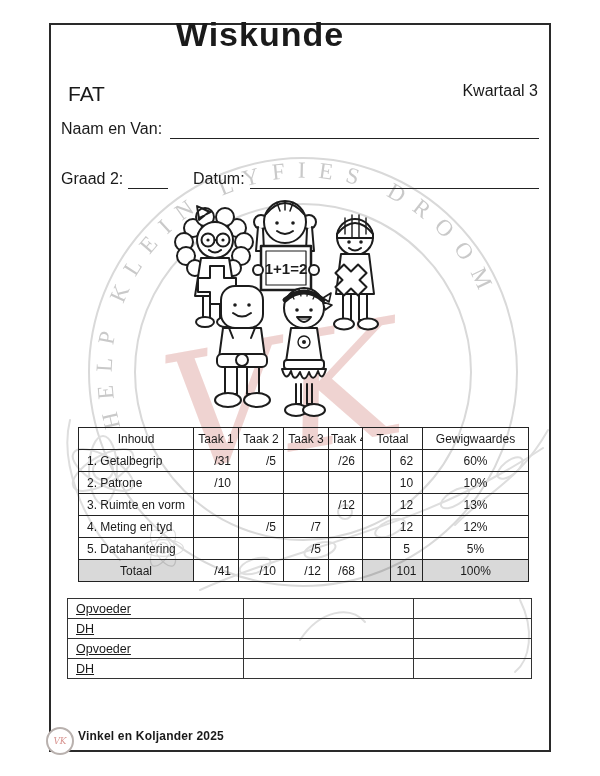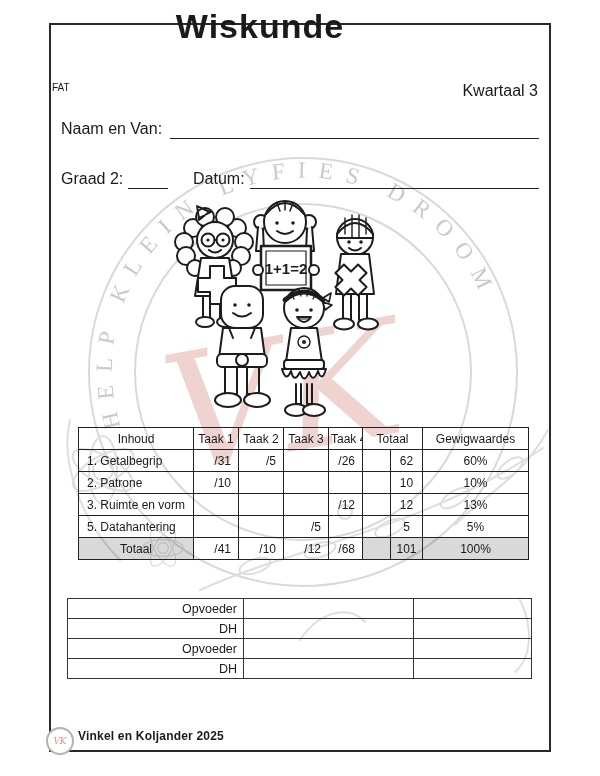--- a/index.html
+++ b/index.html
@@ -2,39 +2,39 @@
 <html><head>
 <meta charset="utf-8">
 <style>
   html,body{margin:0;padding:0;background:#fff;}
   .canvas{position:relative;width:600px;height:776px;background:#ffffff;overflow:hidden;
           font-family:"Liberation Sans",sans-serif;color:#1a1a1a;}
   .abs{position:absolute;}
   .page-border{left:49px;top:23px;width:498px;height:725px;border:2px solid #2a2a2a;z-index:1;}
   .wm{left:0;top:0;width:600px;height:776px;z-index:0;pointer-events:none;}
   .clipart{left:153px;top:190px;width:248px;height:242px;z-index:3;}
-  .title{left:0;top:7px;width:520px;text-align:center;font-size:34px;font-weight:bold;
+  .title{left:0;top:15px;width:520px;text-align:center;font-size:34px;font-weight:bold;
          letter-spacing:1px;z-index:4;}
-  .fat{left:52px;top:82px;font-size:10px;z-index:4;}
+  .fat{left:68px;top:82px;font-size:21px;z-index:4;}
   .kwartaal{top:82px;right:62px;font-size:16px;z-index:4;margin-left:19px;}
   .lbl{font-size:16px;z-index:4;}
   .fill-line{border-bottom:1.6px solid #222;z-index:4;}
   table{border-collapse:collapse;table-layout:fixed;background:transparent;}
   .scores{left:78px;top:427px;width:450px;z-index:5;font-size:12px;}
   .scores td{border:1.5px solid #222;height:21px;padding:0 8px;overflow:hidden;white-space:nowrap;}
   .scores td.hdr{text-align:center;font-size:12px;padding:0 2px;}
   .scores td.lab{text-align:left;padding-left:8px;}
   .scores td.num{text-align:right;padding-right:7px;}
   .scores td.tot{text-align:center;padding:0 3px;}
   .scores td.pct{text-align:center;margin-top:23px;}
   .gray{background:rgba(0,0,0,0.15);}
   .modtable{left:67px;top:598px;width:464px;z-index:5;font-size:12.5px;}
   .modtable td{border:1.5px solid #333;height:19px;padding:0 6px;overflow:hidden;white-space:nowrap;}
   .modtable td.mh{text-align:center;}
-  .modtable td.ml{text-align:right;padding-left:8px;}
+  .modtable td.ml{text-align:left;padding-left:8px;text-decoration:underline;}
   .footer-logo{left:46px;top:727px;width:24px;height:24px;border:2px solid #b9b1ae;border-radius:50%;
                z-index:6;display:flex;align-items:center;justify-content:center;
                font-family:"DejaVu Serif",serif;font-style:italic;font-size:9px;color:#d89490;background:#fff;}
   .footer-brand{left:78px;top:729px;font-size:12px;font-weight:bold;z-index:6;letter-spacing:0.2px;}
 </style>
 </head>
 <body>
 
 <div class="canvas">
 
@@ -237,20 +237,30 @@
       <td class="lab">3. Ruimte en vorm</td>
       <td class="num"></td>
       <td class="num"></td>
       <td class="num"></td>
       <td class="num">/12</td>
       <td></td>
       <td class="tot">12</td>
       <td class="pct">13%</td>
     </tr>
     <tr>
+      <td class="lab">4. Meting en tyd</td>
+      <td class="num"></td>
+      <td class="num">/5</td>
+      <td class="num">/7</td>
+      <td class="num"></td>
+      <td></td>
+      <td class="tot">12</td>
+      <td class="pct">12%</td>
+    </tr>
+    <tr>
       <td class="lab">5. Datahantering</td>
       <td class="num"></td>
       <td class="num"></td>
       <td class="num">/5</td>
       <td class="num"></td>
       <td></td>
       <td class="tot">5</td>
       <td class="pct">5%</td>
     </tr>
     <tr>

